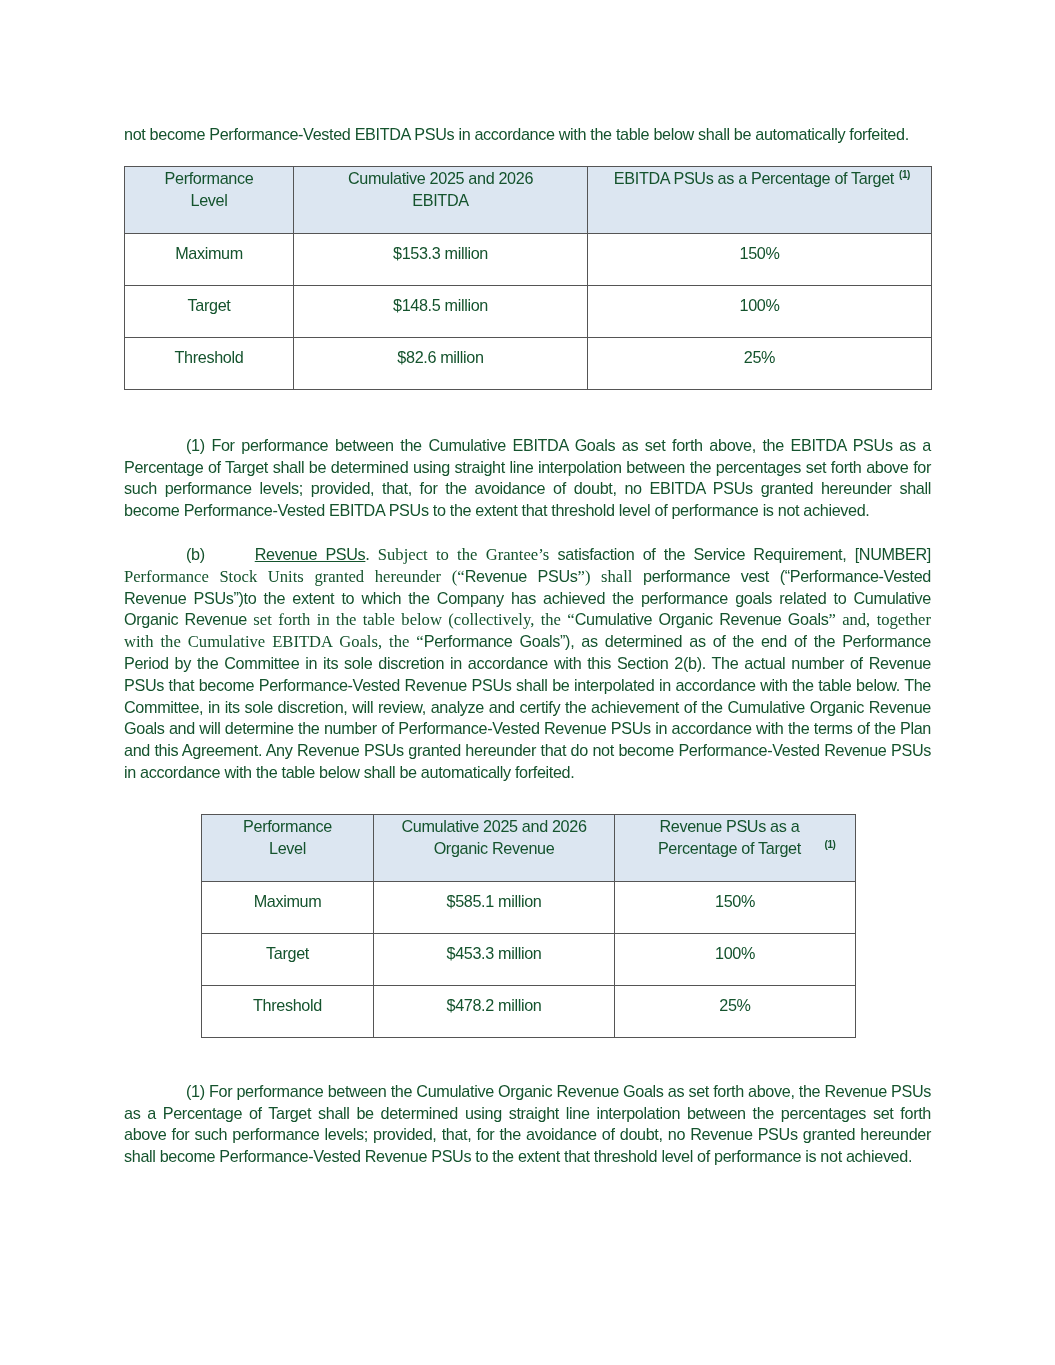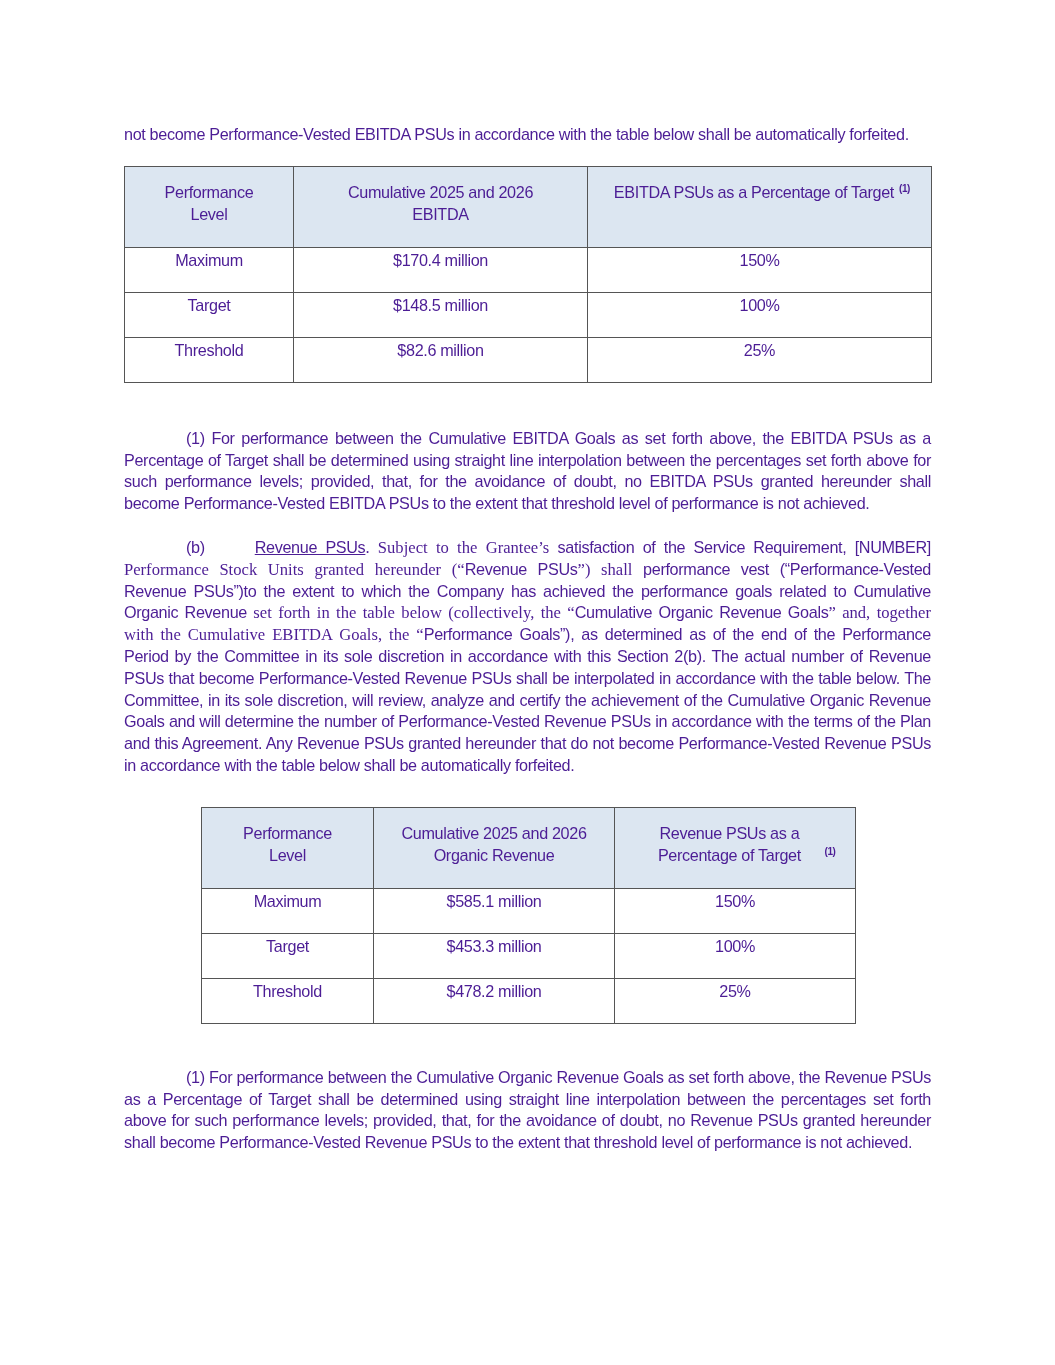--- a/index.html
+++ b/index.html
@@ -1,25 +1,25 @@
 <!DOCTYPE html>
 <html><head>
   <meta charset="utf-8">
   <style>
     html, body { margin: 0; padding: 0; background: #ffffff; }
     body { width: 1055px; height: 1365px; position: relative; overflow: hidden; }
-    .page { position: absolute; left: 124px; top: 124px; width: 807px; color: #4c1d95; font-family: "Liberation Sans", sans-serif; font-size: 16.2px; letter-spacing: -0.35px; }
+    .page { position: absolute; left: 124px; top: 124px; width: 807px; color: #14532d; font-family: "Liberation Sans", sans-serif; font-size: 16.2px; letter-spacing: -0.35px; }
     .para { margin: 0; line-height: 21.8px; text-align: justify; }
     .indent { text-indent: 62px; }
     .serif { font-family: "Liberation Serif", serif; letter-spacing: 0; font-size: 16.6px; }
     .u { text-decoration: underline; }
     table { border-collapse: collapse; table-layout: fixed; }
     td, th { border: 1px solid #555; text-align: center; vertical-align: top; font-weight: normal; font-size: 16.2px; line-height: 22px; padding: 0; }
-    th { background: #dce6f1; height: 66px; padding-top: 14px; }
-    td { height: 43px; padding-top: 1px; }
+    th { background: #dce6f1; height: 66px; padding-top: 0; }
+    td { height: 43px; padding-top: 8px; }
     sup { font-size: 10px; font-weight: bold; vertical-align: 6px; line-height: 0; }
     .t1 { margin-top: 20px; width: 807px; }
     .t2 { margin-top: 30px; margin-left: 77px; width: 654px; }
     .gap1 { height: 45px; }
     .gap2 { height: 43px; }
     .gap3 { height: 22px; }
   </style>
 </head>
 <body>
 
@@ -34,21 +34,21 @@
         <col style="width:344px">
       </colgroup>
     <tbody>
         <tr>
       <th><span style="display:inline-block;width:110px">Performance Level</span></th>
       <th><span style="display:inline-block;width:230px">Cumulative 2025 and 2026 EBITDA</span></th>
       <th><span style="display:inline-block;width:290px">EBITDA PSUs as a Percentage of Target</span><sup>(1)</sup></th>
     </tr>
     <tr>
       <td>Maximum</td>
-      <td>$170.4 million</td>
+      <td>$153.3 million</td>
       <td>150%</td>
     </tr>
     <tr>
       <td>Target</td>
       <td>$148.5 million</td>
       <td>100%</td>
     </tr>
     <tr>
       <td>Threshold</td>
       <td>$82.6 million</td>

